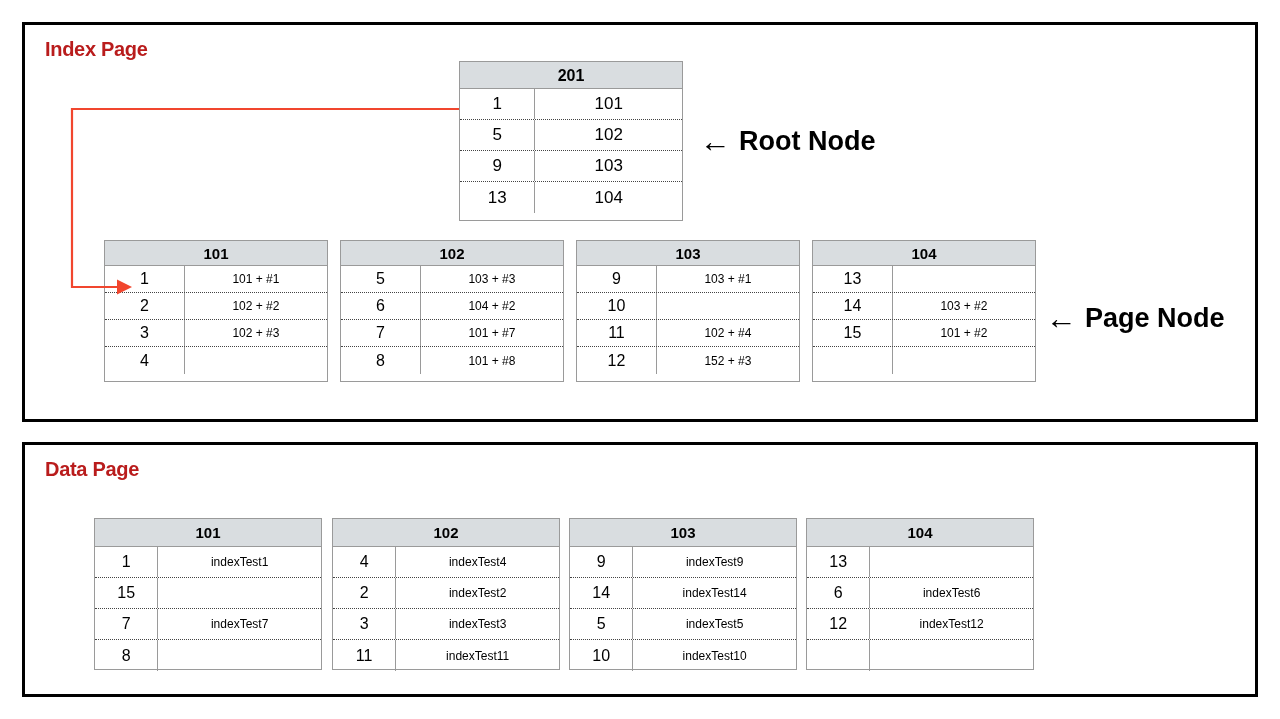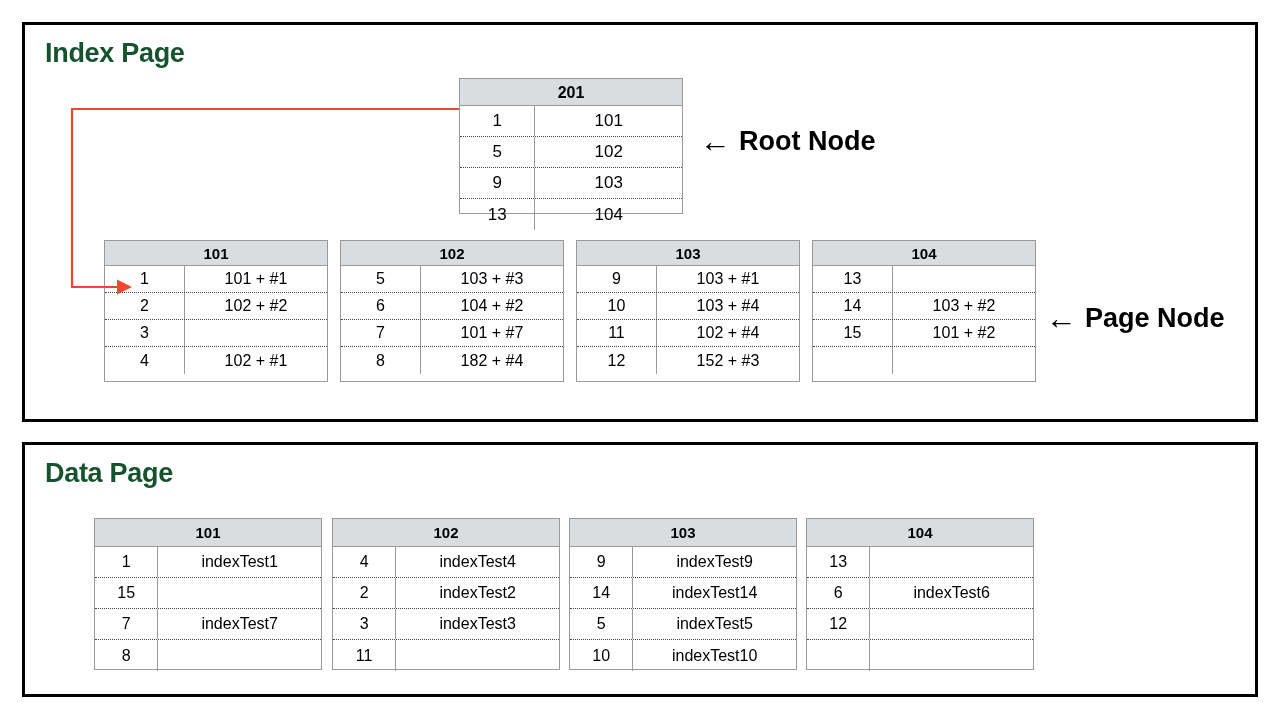--- a/index.html
+++ b/index.html
@@ -19,23 +19,23 @@
     position: absolute;
     border: 3px solid #000000;
     background: #ffffff;
     box-sizing: border-box;
   }
   #index-page-box { left: 22px;  top: 22px;  width: 1236px; height: 400px; }
   #data-page-box  { left: 22px;  top: 442px; width: 1236px; height: 255px; }
 
   .page-title {
     position: absolute;
-    font-size: 27px;
+    font-size: 20px;
     font-weight: bold;
-    color: #14532d;
+    color: #b91c1c;
     letter-spacing: -0.3px;
     white-space: nowrap;
   }
   #index-page-title { left: 45px;  top: 38px; }
   #data-page-title  { left: 45px;  top: 458px; }
 
   
   .node {
     position: absolute;
     border: 1px solid #9a9a9a;
@@ -71,21 +71,21 @@
     font-size: 16px;
     color: #000000;
     border-right: 1px solid #9a9a9a;
     box-sizing: border-box;
   }
   .cell-val {
     width: 64%;
     display: flex;
     align-items: center;
     justify-content: center;
-    font-size: 16px;
+    font-size: 12px;
     color: #000000;
     box-sizing: border-box;
   }
 
   
   #root-node .node-row { height: 31px; }
   #root-node .cell-key { width: 34%; font-size: 17px; }
   #root-node .cell-val { width: 66%; font-size: 17px; }
   #root-node .node-header { height: 27px; line-height: 27px; font-size: 16px; }
 
@@ -121,21 +121,21 @@
     width: 1280px; height: 719px;
     pointer-events: none;
   }
 </style>
 </head>
 <body>
 
 <div class="page-box" id="index-page-box"></div>
 <div class="page-title" id="index-page-title">Index Page</div>
 
-<div class="node" id="root-node" style="left:459px; top:78px; width:224px; height:136px;">
+<div class="node" id="root-node" style="left:459px; top:61px; width:224px; height:160px;">
   <div class="node-header">201</div>
   <div class="node-rows">
     <div class="node-row">
       <div class="cell-key">1</div>
       <div class="cell-val">101</div>
     </div>
     <div class="node-row">
       <div class="cell-key">5</div>
       <div class="cell-val">102</div>
     </div>
@@ -161,24 +161,24 @@
     <div class="node-row">
       <div class="cell-key">1</div>
       <div class="cell-val">101 + #1</div>
     </div>
     <div class="node-row">
       <div class="cell-key">2</div>
       <div class="cell-val">102 + #2</div>
     </div>
     <div class="node-row">
       <div class="cell-key">3</div>
+      <div class="cell-val">102 + #3</div>
     </div>
     <div class="node-row">
       <div class="cell-key">4</div>
-      <div class="cell-val">102 + #1</div>
     </div>
   </div>
 </div>
 
 <div class="node leaf-node" style="left:340px; top:240px; width:224px; height:142px;">
   <div class="node-header">102</div>
   <div class="node-rows">
     <div class="node-row">
       <div class="cell-key">5</div>
       <div class="cell-val">103 + #3</div>
@@ -186,35 +186,34 @@
     <div class="node-row">
       <div class="cell-key">6</div>
       <div class="cell-val">104 + #2</div>
     </div>
     <div class="node-row">
       <div class="cell-key">7</div>
       <div class="cell-val">101 + #7</div>
     </div>
     <div class="node-row">
       <div class="cell-key">8</div>
-      <div class="cell-val">182 + #4</div>
+      <div class="cell-val">101 + #8</div>
     </div>
   </div>
 </div>
 
 <div class="node leaf-node" style="left:576px; top:240px; width:224px; height:142px;">
   <div class="node-header">103</div>
   <div class="node-rows">
     <div class="node-row">
       <div class="cell-key">9</div>
       <div class="cell-val">103 + #1</div>
     </div>
     <div class="node-row">
       <div class="cell-key">10</div>
-      <div class="cell-val">103 + #4</div>
     </div>
     <div class="node-row">
       <div class="cell-key">11</div>
       <div class="cell-val">102 + #4</div>
     </div>
     <div class="node-row">
       <div class="cell-key">12</div>
       <div class="cell-val">152 + #3</div>
     </div>
   </div>
@@ -288,20 +287,21 @@
     <div class="node-row">
       <div class="cell-key">2</div>
       <div class="cell-val">indexTest2</div>
     </div>
     <div class="node-row">
       <div class="cell-key">3</div>
       <div class="cell-val">indexTest3</div>
     </div>
     <div class="node-row">
       <div class="cell-key">11</div>
+      <div class="cell-val">indexTest11</div>
     </div>
   </div>
 </div>
 
 <div class="node data-node" style="left:569px; top:518px; width:228px; height:152px;">
   <div class="node-header">103</div>
   <div class="node-rows">
     <div class="node-row">
       <div class="cell-key">9</div>
       <div class="cell-val">indexTest9</div>
@@ -326,19 +326,20 @@
   <div class="node-rows">
     <div class="node-row">
       <div class="cell-key">13</div>
     </div>
     <div class="node-row">
       <div class="cell-key">6</div>
       <div class="cell-val">indexTest6</div>
     </div>
     <div class="node-row">
       <div class="cell-key">12</div>
+      <div class="cell-val">indexTest12</div>
     </div>
     <div class="node-row">
       <div class="cell-key"></div>
       <div class="cell-val"></div>
     </div>
   </div>
 </div>
 
 </body></html>

